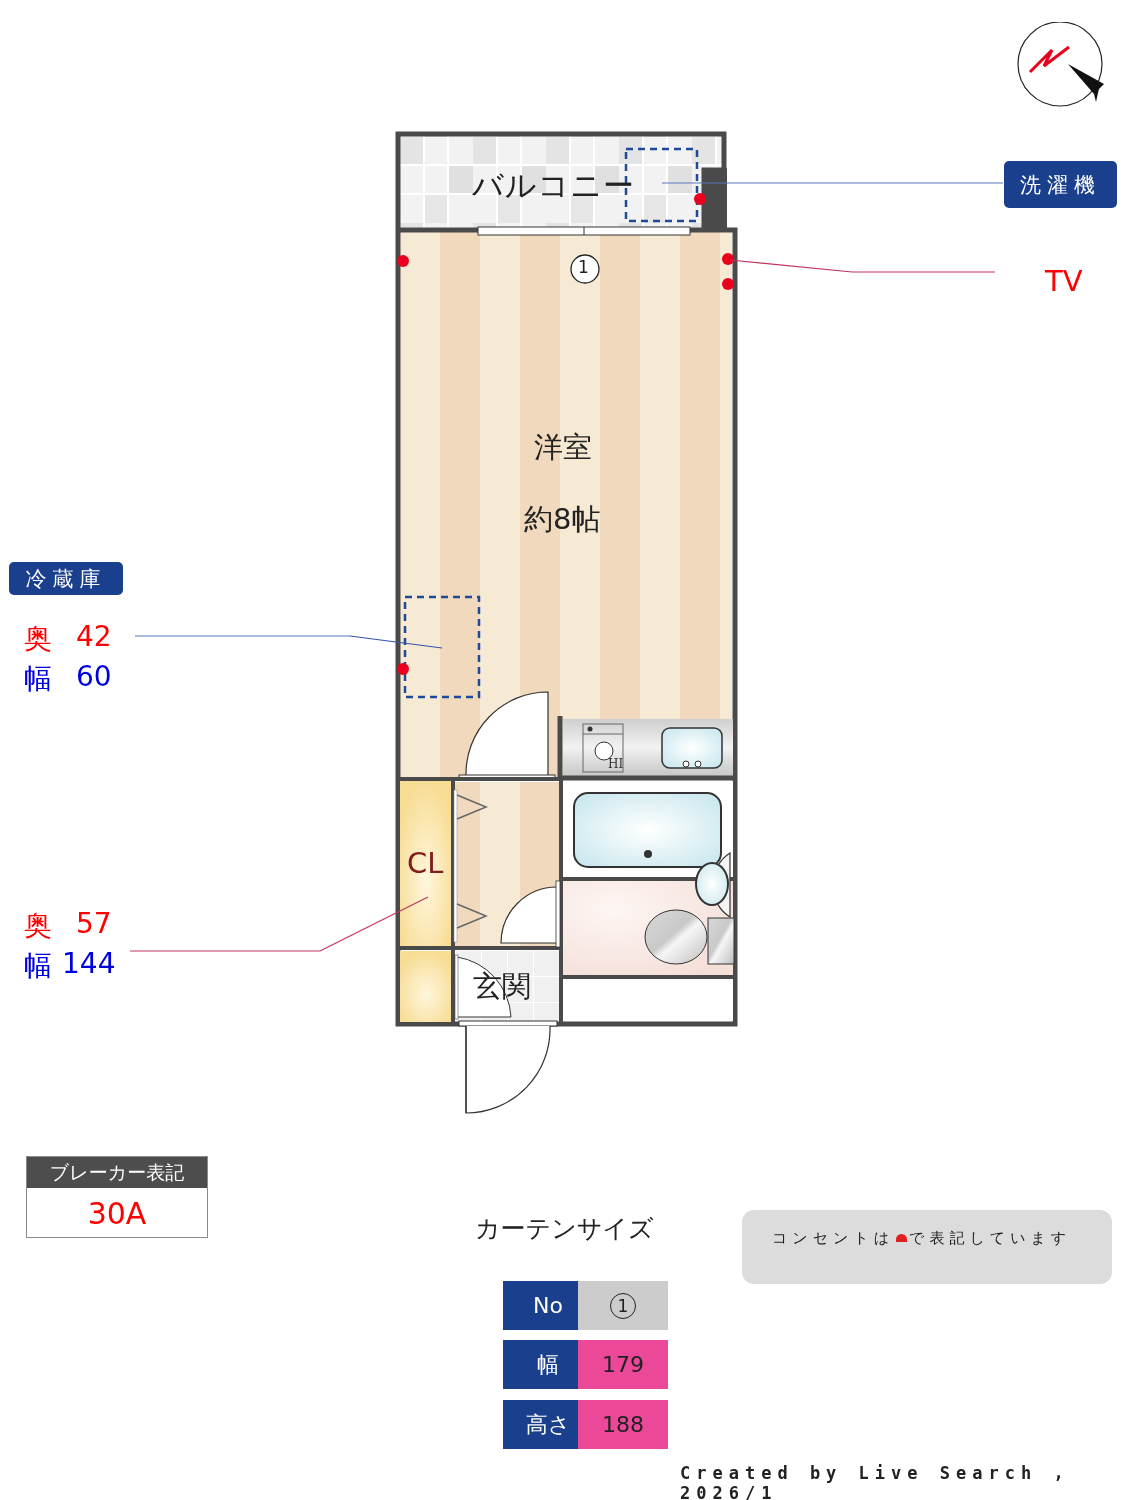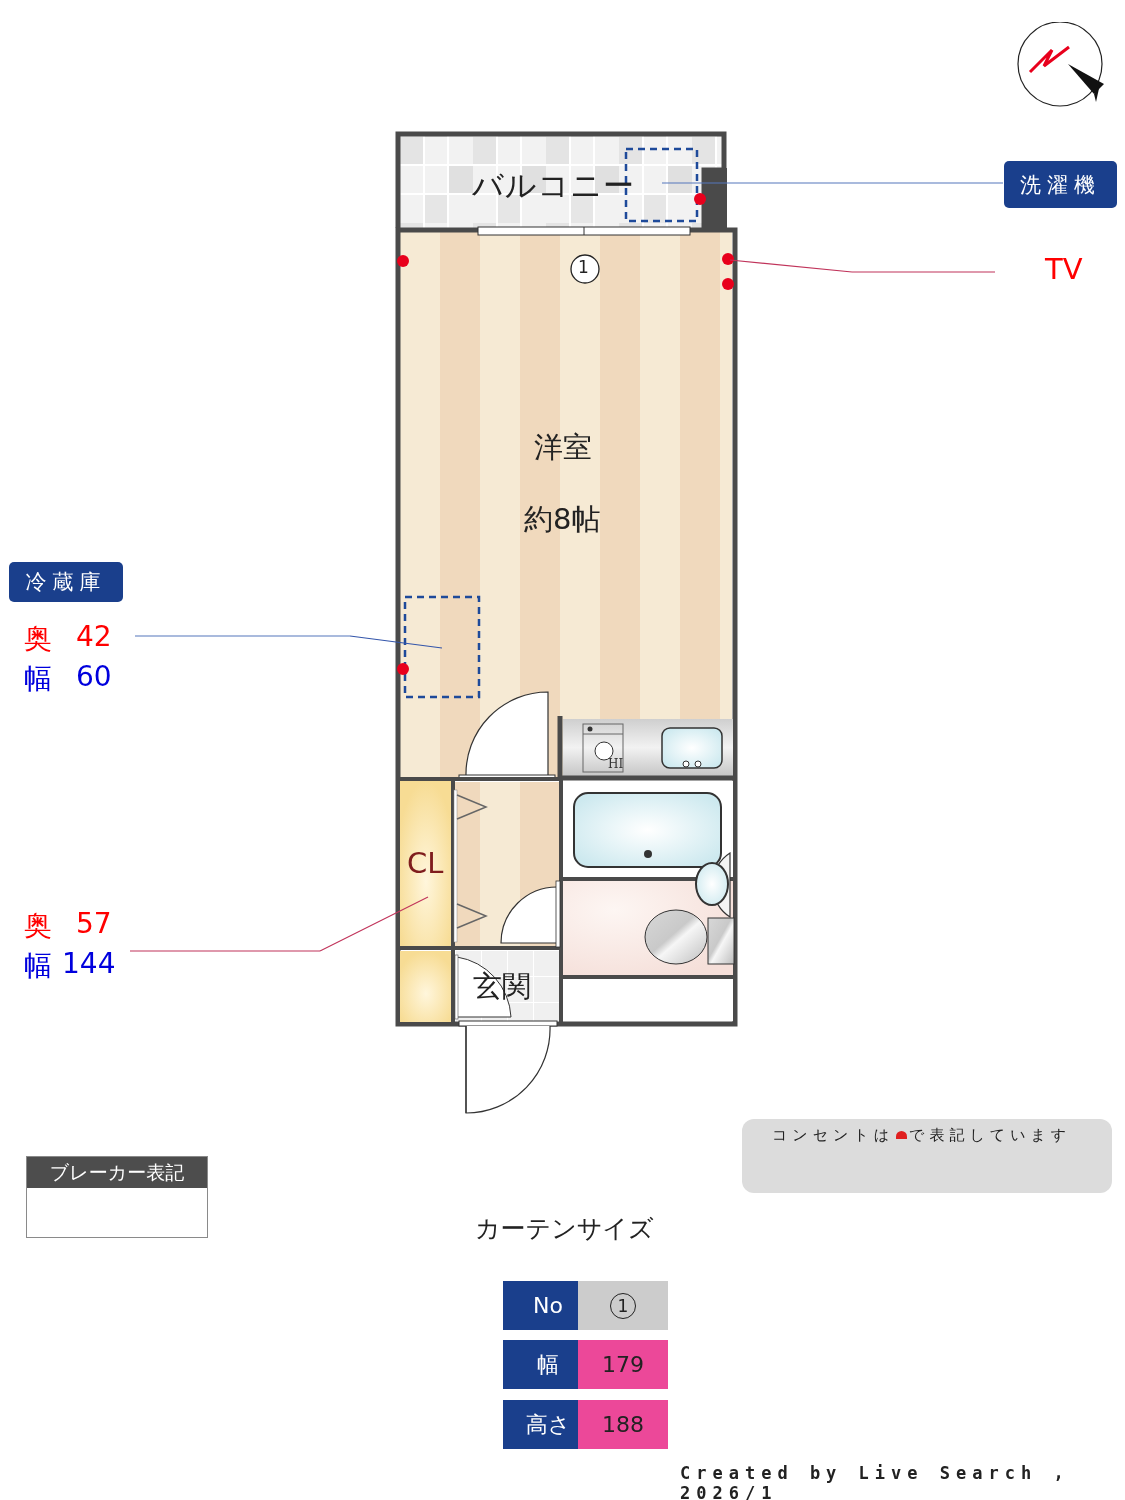--- a/index.html
+++ b/index.html
@@ -9,21 +9,21 @@
   .label-box { position:absolute; background:#1a3f8c; color:#fff; border-radius:5px; display:flex; align-items:center; justify-content:center; font-size:21px; letter-spacing:6px; }
   .dim-row { position:absolute; font-size:28px; display:flex; gap:0; }
   .dim-row .k { display:inline-block; width:52px; }
   .red { color:#ff0000; }
   .blue { color:#0000dd; }
 
   .breaker { position:absolute; left:26px; top:1156px; width:182px; height:82px; border:1px solid #8a8a8a; box-sizing:border-box; }
   .breaker .hd { background:#4d4d4d; color:#fff; height:31px; display:flex; align-items:center; justify-content:center; font-size:19px; }
   .breaker .val { height:50px; display:flex; align-items:center; justify-content:center; color:#ff0000; font-size:30px; }
 
-  .note { position:absolute; left:742px; top:1119px; width:370px; height:74px; background:#dcdcdc; border-radius:12px; font-size:15px; letter-spacing:5px; color:#222; box-sizing:border-box; padding:1px 0 0 30px; line-height:31px; }
+  .note { position:absolute; left:742px; top:1210px; width:370px; height:74px; background:#dcdcdc; border-radius:12px; font-size:15px; letter-spacing:5px; color:#222; box-sizing:border-box; padding:13px 0 0 30px; line-height:31px; }
   .note .dot { display:inline-block; width:11px; height:8px; background:#e02020; border-radius:6px 6px 0 0; margin:0 2px; vertical-align:1px; }
 
   .curtain-title { position:absolute; left:475px; top:1212px; font-size:25px; color:#222;font-family:Liberation Mono, monospace; }
   .ct-h { position:absolute; left:459px; width:90px; height:49px; background:#1a3f8c; color:#fff; display:flex; align-items:center; justify-content:center; font-size:22px;margin-left:44px; }
   .ct-v { position:absolute; left:578px; width:90px; height:49px; background:#ec4899; color:#222; display:flex; align-items:center; justify-content:center; font-size:22px; }
   .ct-v.first { background:#cccccc; }
   .circ { display:inline-flex; width:26px; height:26px; border:1.5px solid #222; border-radius:50%; align-items:center; justify-content:center; font-size:17px; box-sizing:border-box; }
 
   .footer { position:absolute; left:680px; top:1463px; font-family:"DejaVu Sans Mono", monospace; font-size:17px; letter-spacing:6px; font-weight:bold; color:#222; }
 </style>
@@ -166,43 +166,44 @@
 
 <div class="abs" style="left:472px;top:165px;font-size:31px;color:#222;letter-spacing:1px;">バルコニー</div>
 <div class="abs" style="left:578px;top:257px;font-size:17px;color:#222;">1</div>
 <div class="abs" style="left:534px;top:428px;font-size:29px;color:#222;">洋室</div>
 <div class="abs" style="left:524px;top:500px;font-size:29px;color:#222;">約8帖</div>
 <div class="abs" style="left:407px;top:846px;font-size:29px;color:#7f1d1d;">CL</div>
 <div class="abs" style="left:473px;top:967px;font-size:29px;color:#222;">玄関</div>
 <div class="abs" style="left:608px;top:757px;font-family:'DejaVu Serif',serif;font-size:12px;color:#333;">HI</div>
 
 <div class="label-box" style="left:1004px;top:161px;width:113px;height:47px;">洗濯機</div>
-<div class="abs red" style="left:1045px;top:252px;font-size:29px;">TV</div>
-
-<div class="label-box" style="left:9px;top:562px;width:114px;height:40px;">冷蔵庫</div>
+<div class="abs red" style="left:1045px;top:264px;font-size:29px;">TV</div>
+
+<div class="label-box" style="left:9px;top:562px;width:114px;height:33px;">冷蔵庫</div>
 <div class="dim-row" style="left:24px;top:620px;">
   <span class="k red">奥</span>
   <span class="red">42</span>
 </div>
 <div class="dim-row" style="left:24px;top:660px;">
   <span class="k blue">幅</span>
   <span class="blue">60</span>
 </div>
 
 <div class="dim-row" style="left:24px;top:907px;">
   <span class="k red">奥</span>
   <span class="red">57</span>
 </div>
 <div class="dim-row" style="left:24px;top:947px;">
   <span class="blue" style="width:38px;display:inline-block;">幅</span>
   <span class="blue">144</span>
 </div>
 
 <div class="breaker">
   <div class="hd">ブレーカー表記</div>
+  <div class="val">30A</div>
 </div>
 
 <div class="note">
   <div><span>コンセントは</span><span class="dot"></span><span>で表記しています</span></div>
 </div>
 
 <div class="curtain-title">カーテンサイズ</div>
 
 <div class="ct-h" style="top:1281px;">No</div>
 <div class="ct-v first" style="top:1281px;">

